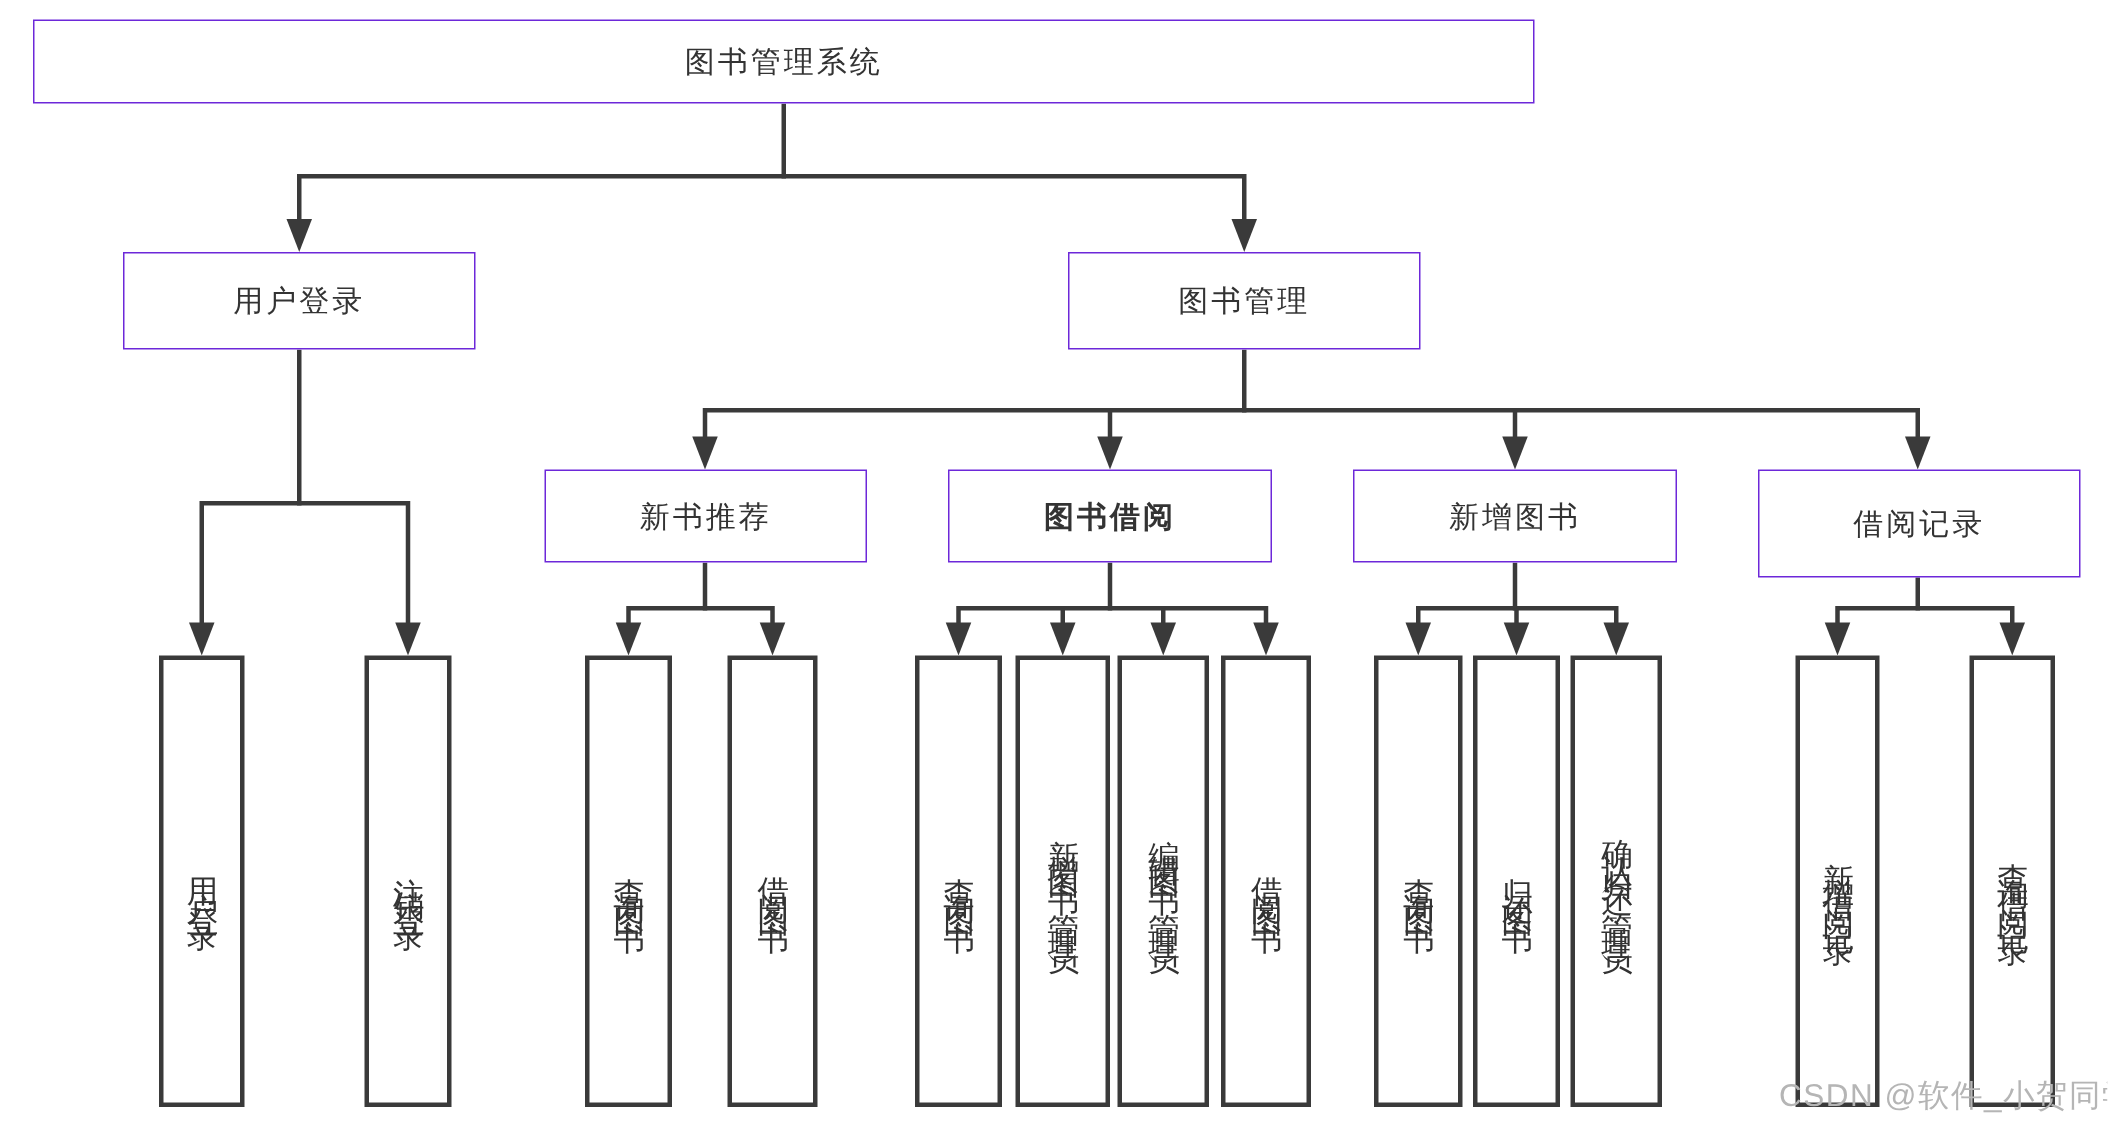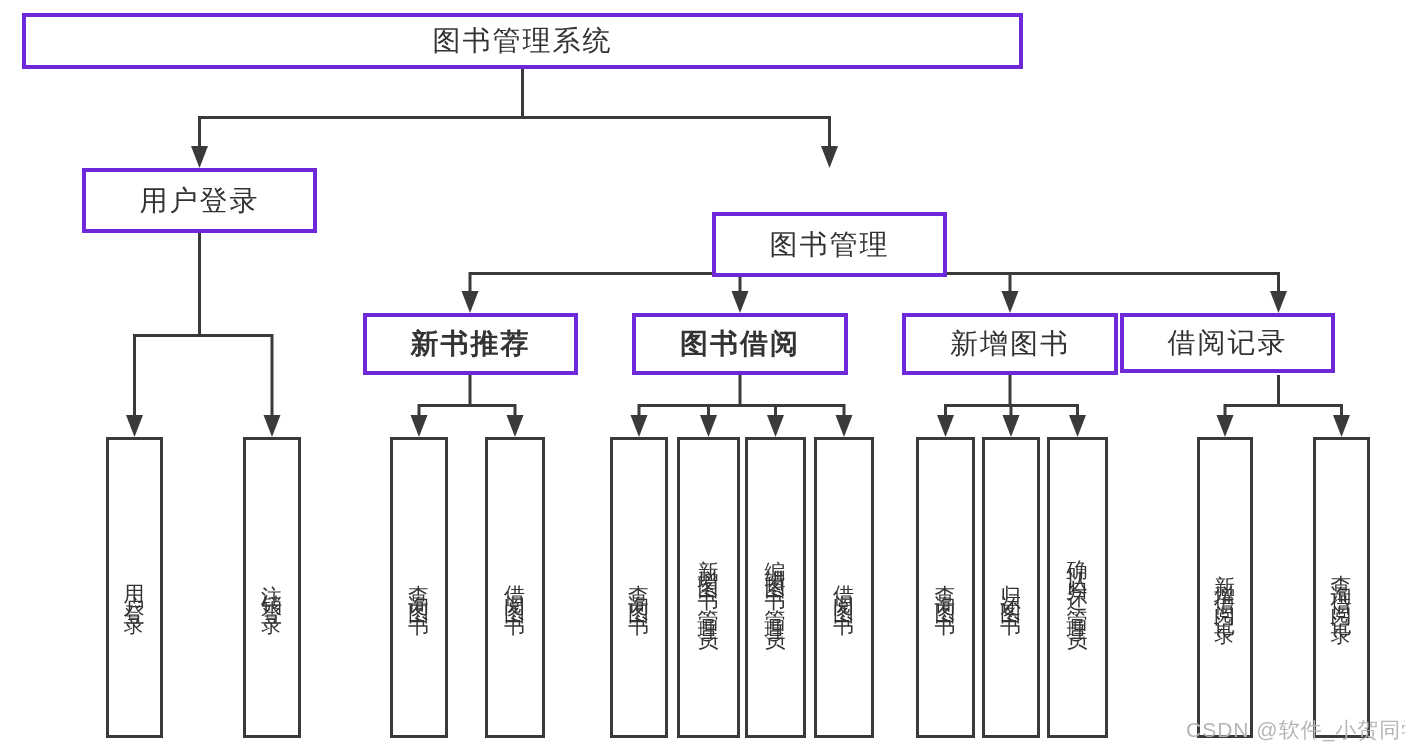--- a/index.html
+++ b/index.html
@@ -17,27 +17,27 @@
   }
   #wires {
     position: absolute;
     left: 0; top: 0;
     width: 1405px;
     height: 747px;
   }
   .node {
     position: absolute;
     box-sizing: border-box;
-    border: 4px solid #6d28d9;
+    border: 1px solid #6d28d9;
     background: #ffffff;
     color: #333333;
     display: flex;
     align-items: center;
     justify-content: center;
-    font-size: 28px;
+    font-size: 20px;
     letter-spacing: 2px;
     white-space: nowrap;
   }
   .leaf {
     position: absolute;
     box-sizing: border-box;
     border: 3px solid #3a3a3a;
     background: #ffffff;
     color: #333333;
     top: 437px;
@@ -47,26 +47,26 @@
     letter-spacing: 10px;
     display: flex;
     align-items: center;
     justify-content: center;
     line-height: 1;
   }
   
   #node-root            { left: 22px;   top: 13px;  width: 1001px; height: 56px; }
   
   #node-user-login      { left: 82px;   top: 168px; width: 235px;  height: 65px; }
-  #node-book-management { left: 712px;  top: 168px; width: 235px;  height: 65px; margin-top: 44px; }
+  #node-book-management { left: 712px;  top: 168px; width: 235px;  height: 65px; }
   
-  #node-new-book        { left: 363px;  top: 313px; width: 215px;  height: 62px; font-weight: bold; }
+  #node-new-book        { left: 363px;  top: 313px; width: 215px;  height: 62px; }
   #node-book-borrowing  { left: 632px;  top: 313px; width: 216px;  height: 62px; font-weight: bold; }
   #node-current-borrow  { left: 902px;  top: 313px; width: 216px;  height: 62px; }
-  #node-borrow-records  { left: 1120px; top: 313px; width: 215px;  height: 60px; }
+  #node-borrow-records  { left: 1172px; top: 313px; width: 215px;  height: 72px; }
   
   #leaf-user-login { left: 106px;  width: 57px; }
   #leaf-logout     { left: 243px;  width: 58px; }
   #leaf-nb-query   { left: 390px;  width: 58px; }
   #leaf-nb-borrow  { left: 485px;  width: 60px; }
   #leaf-bb-query   { left: 610px;  width: 58px; }
   #leaf-bb-add     { left: 677px;  width: 63px; }
   #leaf-bb-edit    { left: 745px;  width: 61px; }
   #leaf-bb-borrow  { left: 814px;  width: 60px; }
   #leaf-cb-query   { left: 916px;  width: 59px; }

